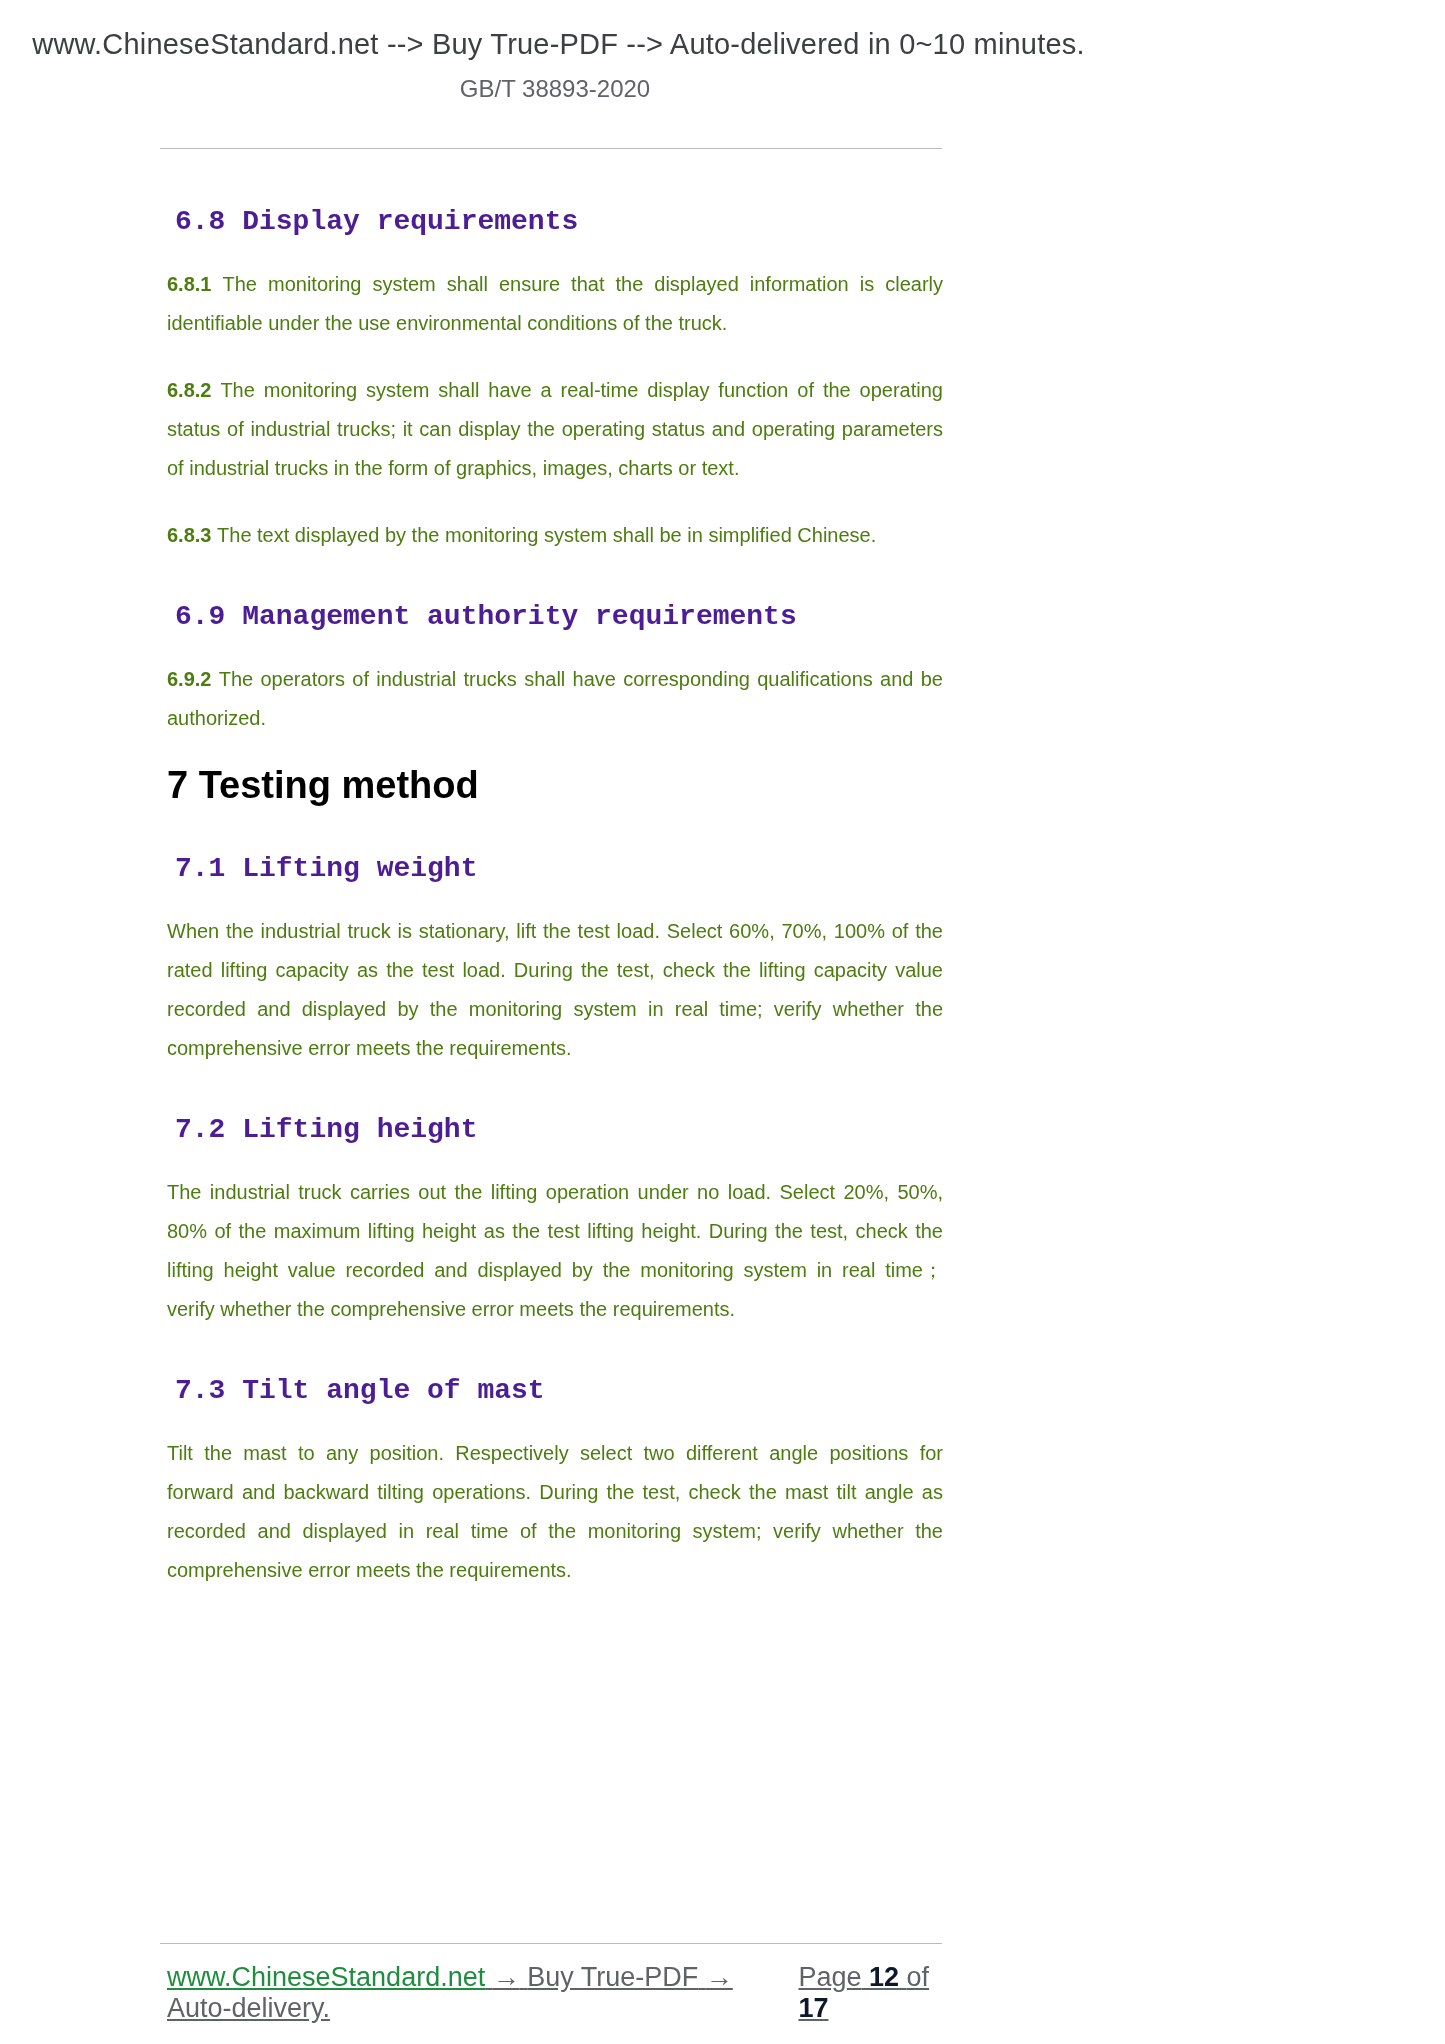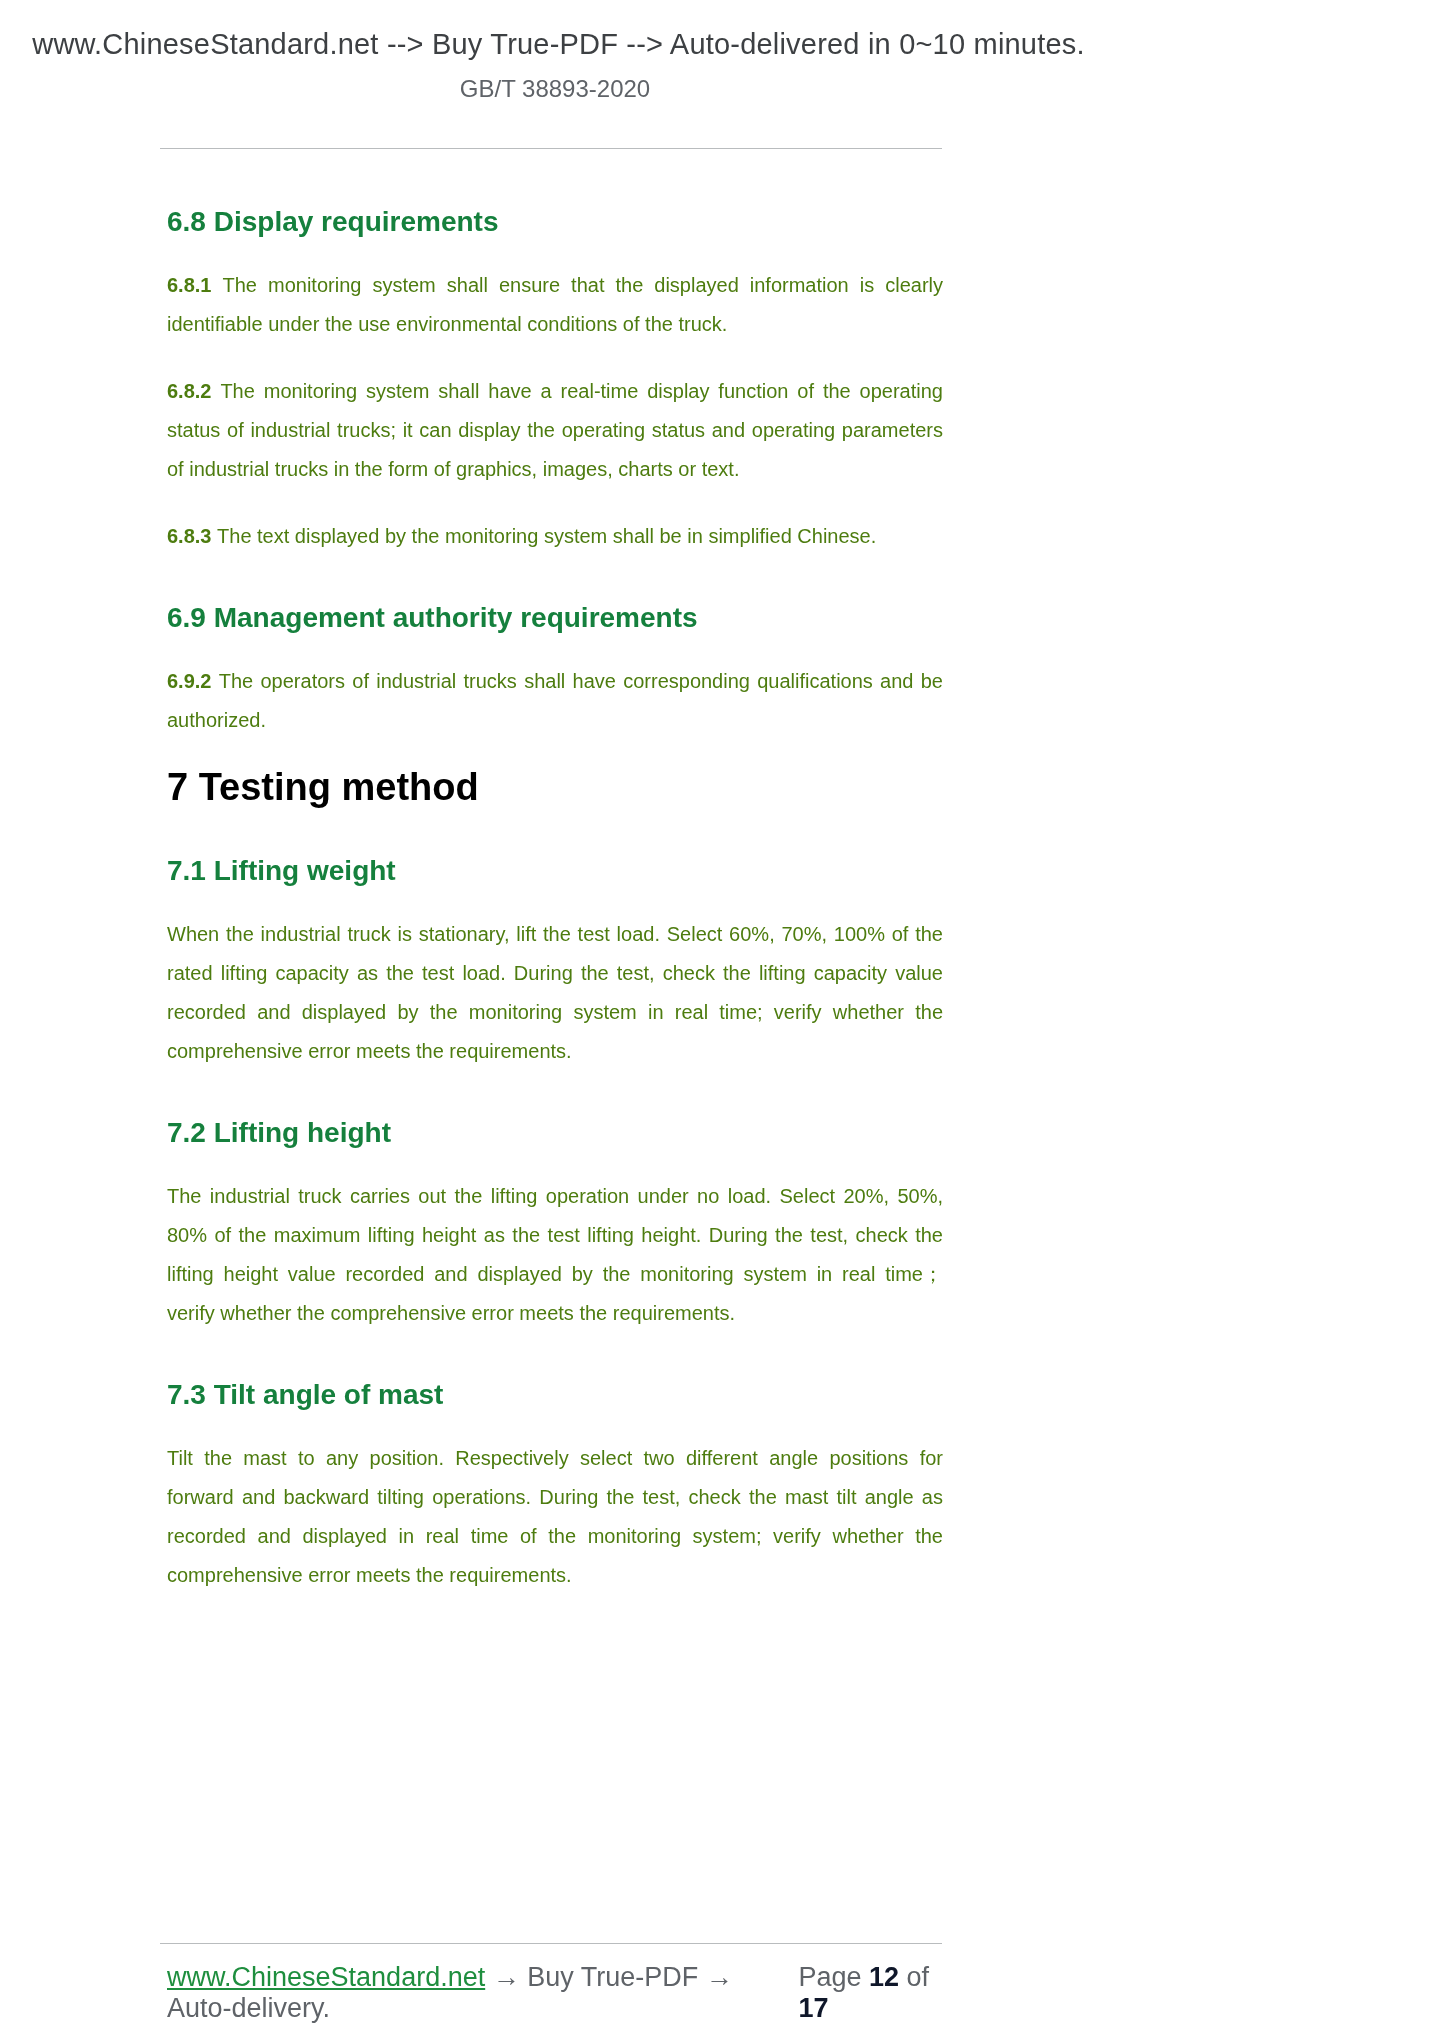--- a/index.html
+++ b/index.html
@@ -41,22 +41,23 @@
   .content {
     position: absolute;
     top: 160px;
     left: 167px;
     width: 776px;
     color: #000000;
   }
   .content h3 {
     font-size: 28px;
     font-weight: 700;
-    margin: 46px 0 0 0;
-    color: #15803d;
+    margin: 46px 0 0 8px;
+    color: #4c1d95;
+    font-family: Liberation Mono, monospace;
   }
   .content h1 {
     font-size: 38px;
     font-weight: 700;
     margin: 26px 0 0 0;
     color: #000;
   }
   .content p {
     font-size: 20px;
     line-height: 39px;
@@ -68,20 +69,21 @@
   .footer {
     position: absolute;
     top: 1962px;
     left: 167px;
     width: 776px;
     display: flex;
     justify-content: space-between;
     align-items: baseline;
     font-size: 27px;
     color: #5f6368;
+    text-decoration: underline;
   }
   .footer .left span { color: #5f6368; }
   .footer a.site-link {
     color: #1e8e3e;
     text-decoration: underline;
     cursor: pointer;
   }
   .footer .pagenum b { color: #0f172a; font-weight: 700; }
 </style>
 </head>

